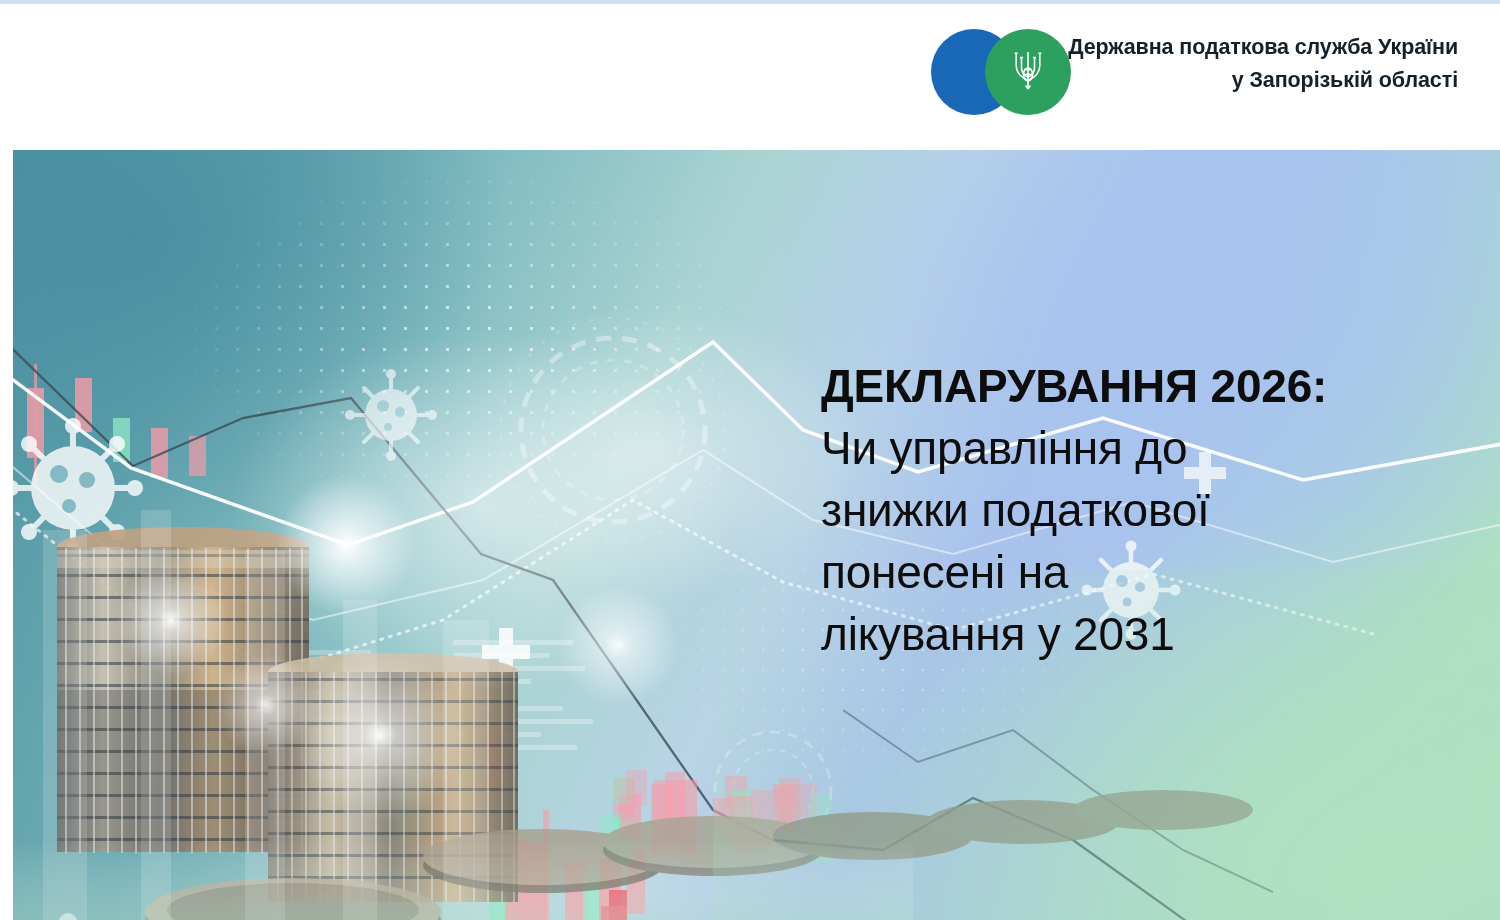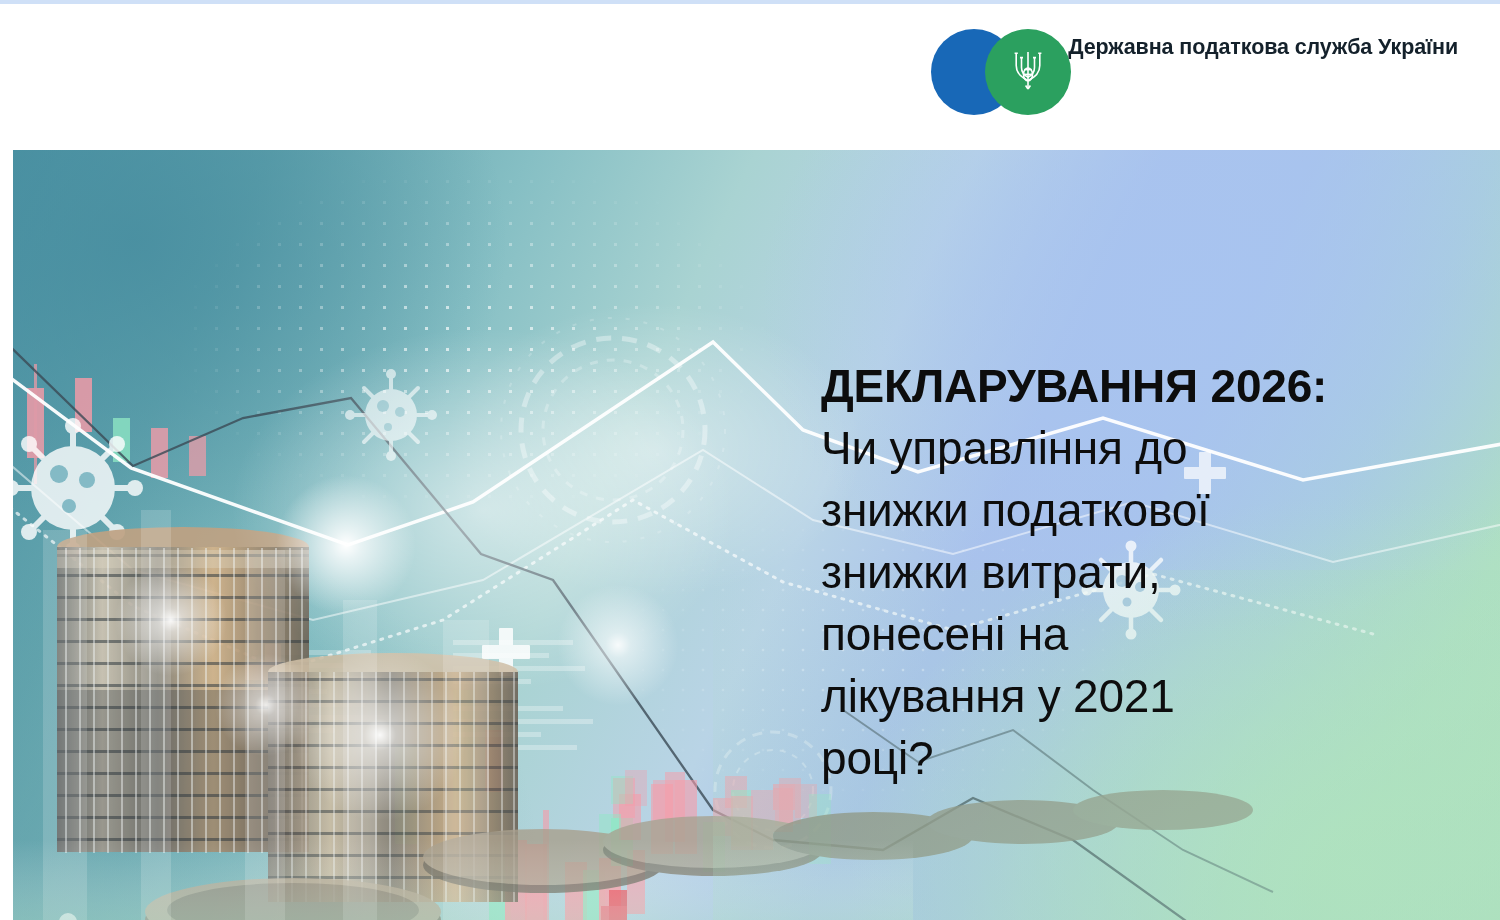--- a/index.html
+++ b/index.html
@@ -156,20 +156,21 @@
             <path d="M7 8.6 L10 8.6 M20 8.6 L23 8.6"></path>
             <ellipse cx="15" cy="25.4" rx="4.5" ry="6.4"></ellipse>
             <path d="M10.5 25.4 L19.5 25.4"></path>
             <path d="M11.2 20.6 L18.8 20.6"></path>
           </g>
         </svg>
       </div>
 
       <div class="brand-text">
         <div class="brand-line1">Державна податкова служба України</div>
+        <div class="brand-line3">у Запорізькій області</div>
       </div>
 
     </div>
   </div>
 
   <div class="hero">
 
     <div class="hero-tint-a"></div>
     <div class="dots"></div>
     <div class="dots2"></div>
@@ -566,20 +567,18 @@
     <div class="glow g1"></div>
     <div class="glow g2"></div>
     <div class="glow g3"></div>
     <div class="glow g4"></div>
     <div class="glow g5"></div>
 
     <div class="headline">
       <div class="h-kicker">ДЕКЛАРУВАННЯ 2026:</div>
       <div class="h-line">Чи управління до</div>
       <div class="h-line">знижки податкової</div>
-      <div class="h-line">знижки витрати,</div>
       <div class="h-line">понесені на</div>
-      <div class="h-line">лікування у 2021</div>
-      <div class="h-line">році?</div>
+      <div class="h-line">лікування у 2031</div>
     </div>
 
   </div>
 </div>
 
 </body></html>

